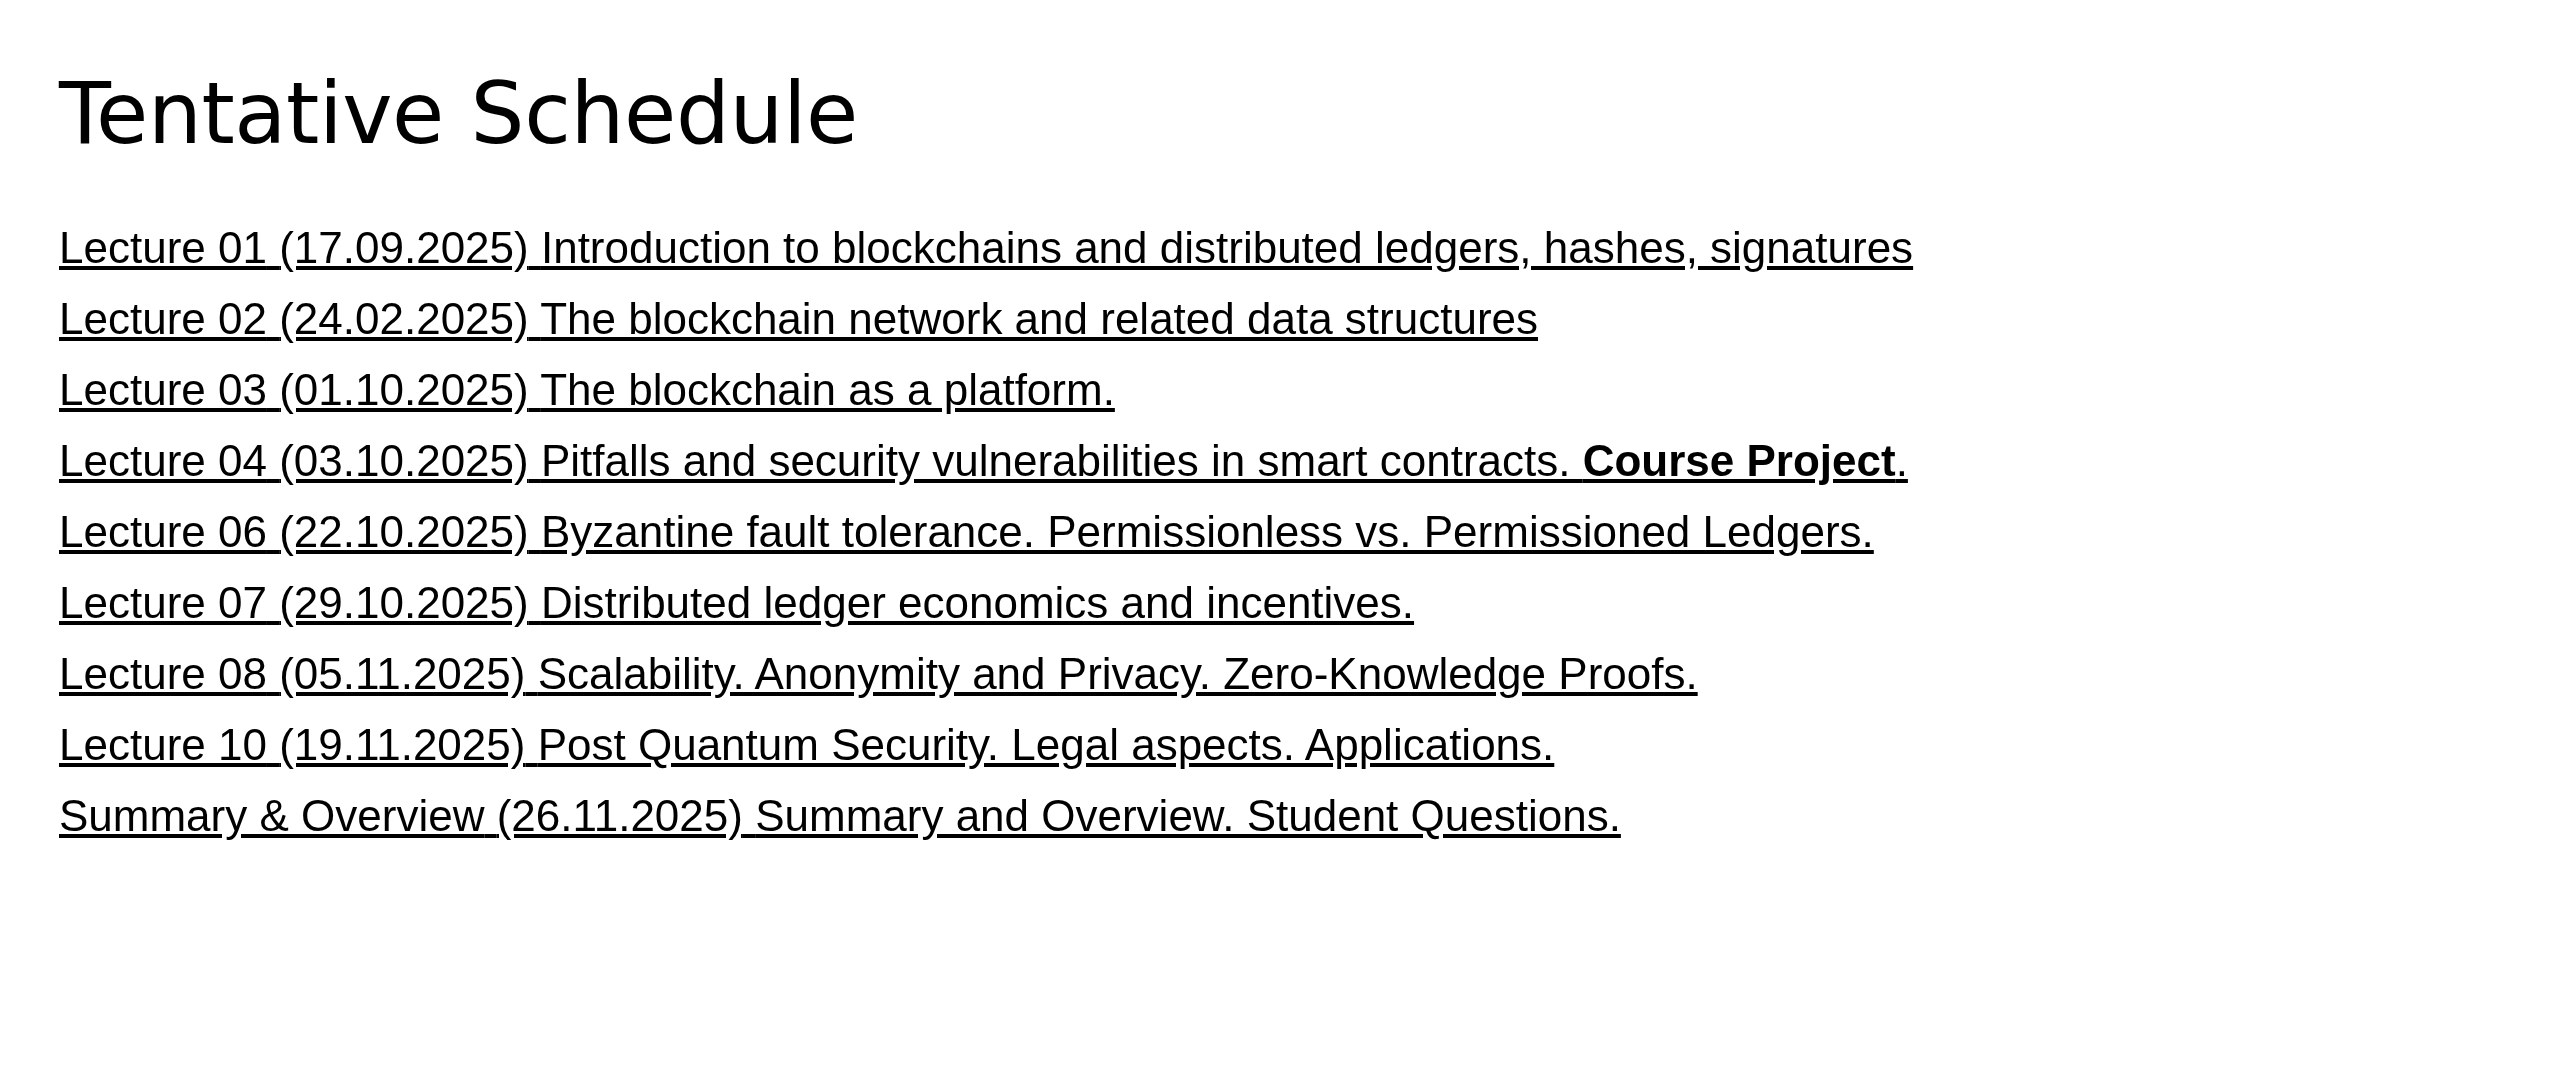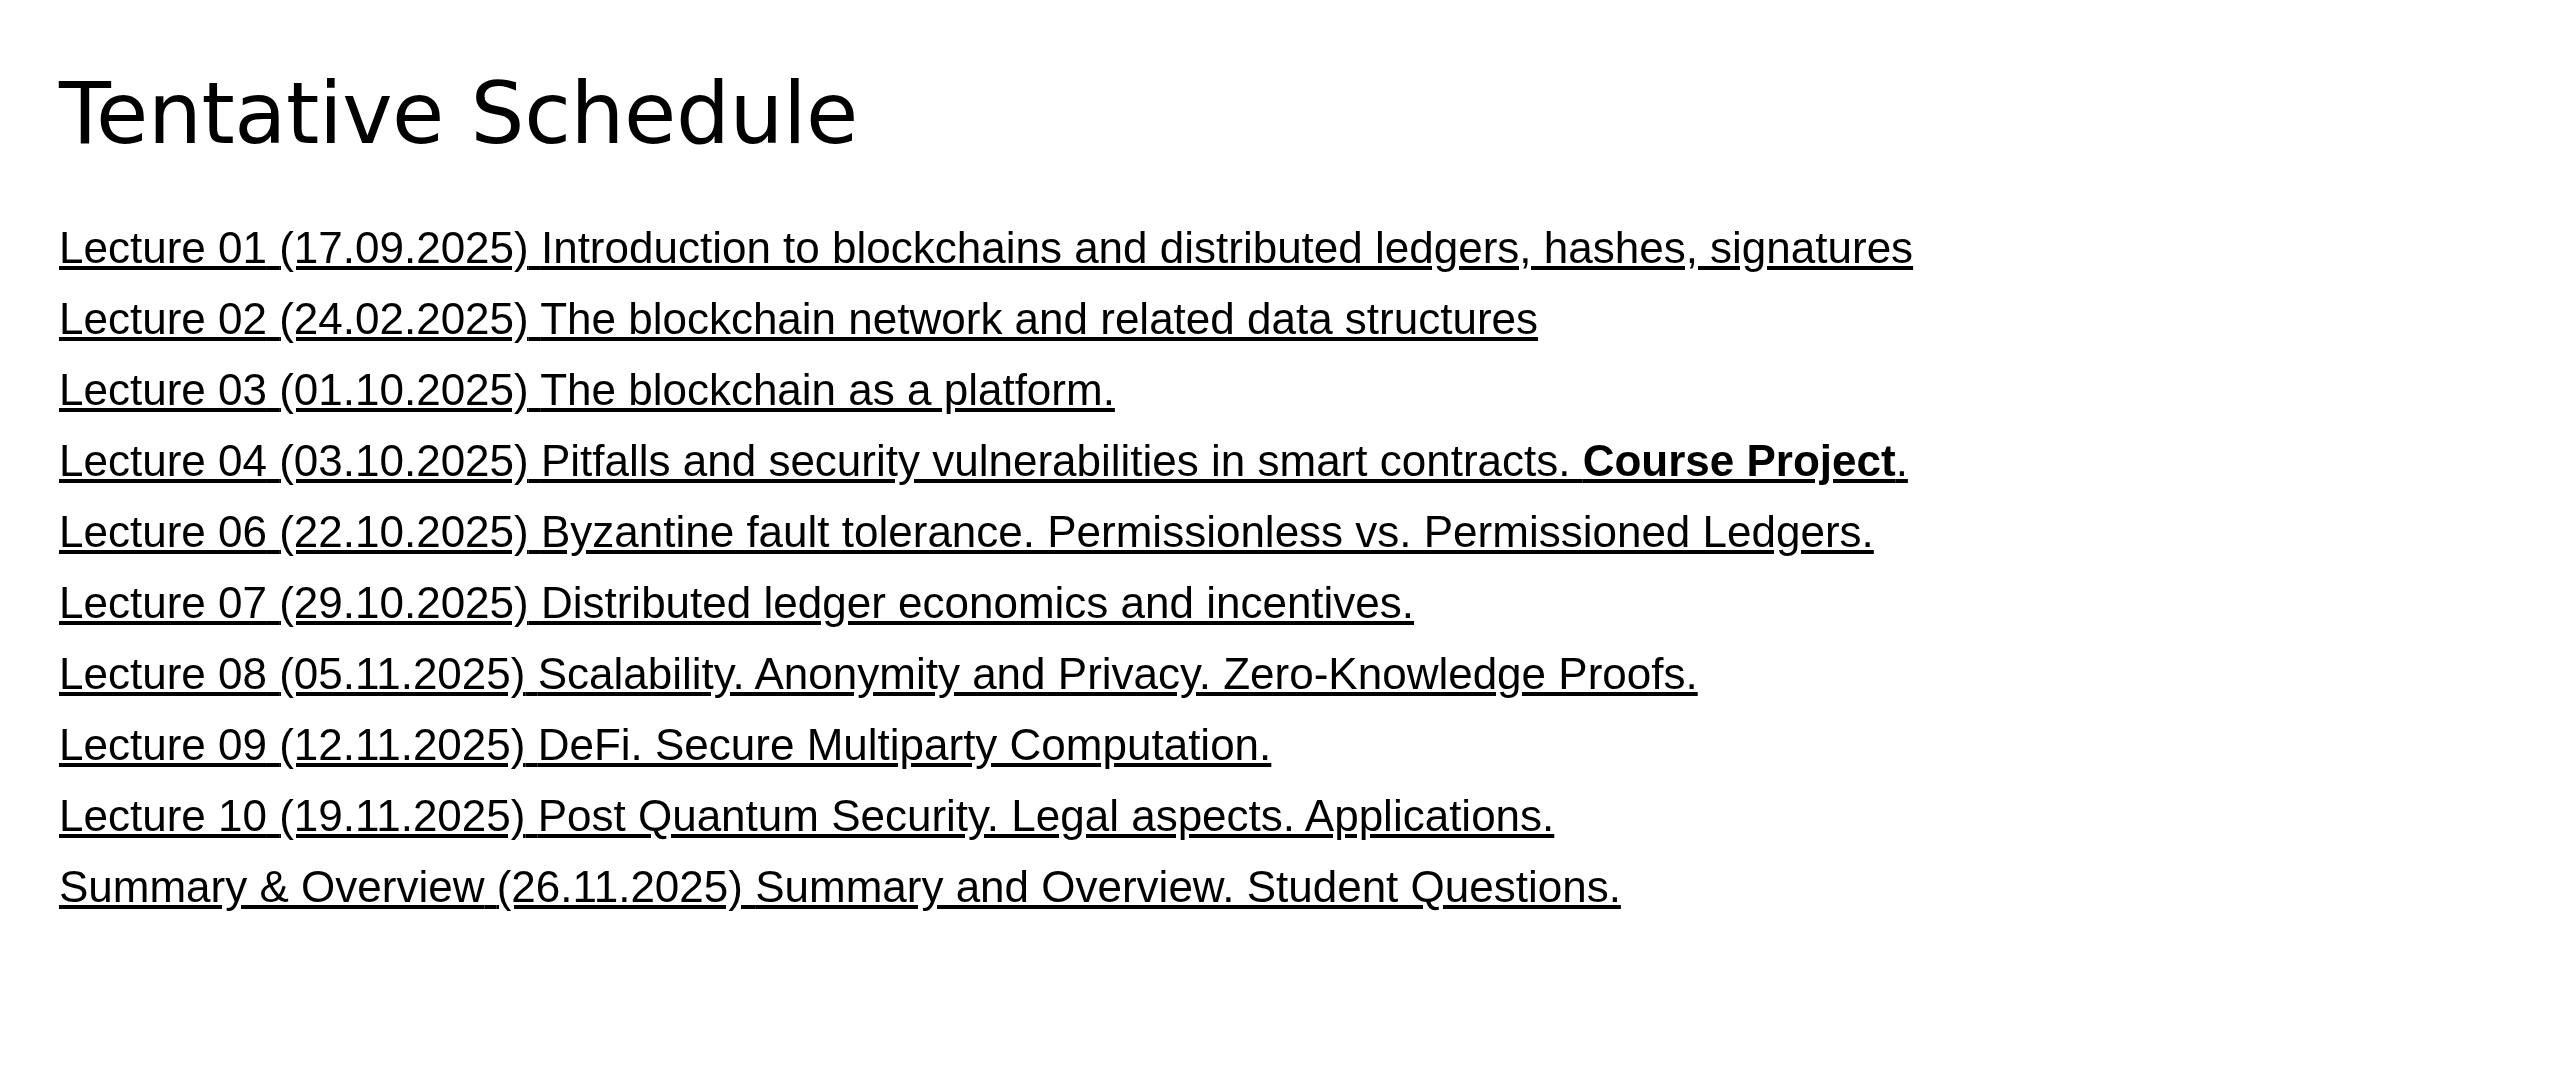--- a/index.html
+++ b/index.html
@@ -70,19 +70,18 @@
   <h1 class="slide-title">Tentative Schedule</h1>
 
   <ul class="schedule-list" id="schedule-list">
       <li class="schedule-item"><span class="lecture-label">Lecture 01</span> <span class="lecture-date">(17.09.2025)</span> <span class="lecture-topic">Introduction to blockchains and distributed ledgers, hashes, signatures</span></li>
       <li class="schedule-item"><span class="lecture-label">Lecture 02</span> <span class="lecture-date">(24.02.2025)</span> <span class="lecture-topic">The blockchain network and related data structures</span></li>
       <li class="schedule-item"><span class="lecture-label">Lecture 03</span> <span class="lecture-date">(01.10.2025)</span> <span class="lecture-topic">The blockchain as a platform.</span></li>
       <li class="schedule-item"><span class="lecture-label">Lecture 04</span> <span class="lecture-date">(03.10.2025)</span> <span class="lecture-topic">Pitfalls and security vulnerabilities in smart contracts. </span><span class="topic-emphasis">Course Project</span><span class="topic-tail">.</span></li>
       <li class="schedule-item"><span class="lecture-label">Lecture 06</span> <span class="lecture-date">(22.10.2025)</span> <span class="lecture-topic">Byzantine fault tolerance. Permissionless vs. Permissioned Ledgers.</span></li>
       <li class="schedule-item"><span class="lecture-label">Lecture 07</span> <span class="lecture-date">(29.10.2025)</span> <span class="lecture-topic">Distributed ledger economics and incentives.</span></li>
       <li class="schedule-item"><span class="lecture-label">Lecture 08</span> <span class="lecture-date">(05.11.2025)</span> <span class="lecture-topic">Scalability. Anonymity and Privacy. Zero-Knowledge Proofs.</span></li>
-      <li class="schedule-item"><span class="lecture-label">Lecture 09</span> <span class="lecture-date">(12.11.2025)</span> <span class="lecture-topic">DeFi. Secure Multiparty Computation.</span></li>
       <li class="schedule-item"><span class="lecture-label">Lecture 10</span> <span class="lecture-date">(19.11.2025)</span> <span class="lecture-topic">Post Quantum Security. Legal aspects. Applications.</span></li>
       <li class="schedule-item"><span class="lecture-label">Summary &amp; Overview</span> <span class="lecture-date">(26.11.2025)</span> <span class="lecture-topic">Summary and Overview. Student Questions.</span></li>
     </ul>
 
 </div>
 
 
 </body></html>

